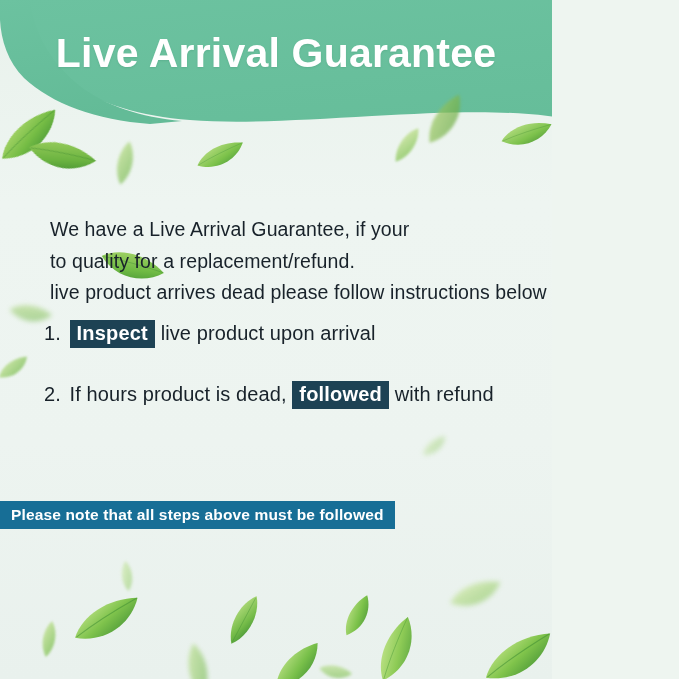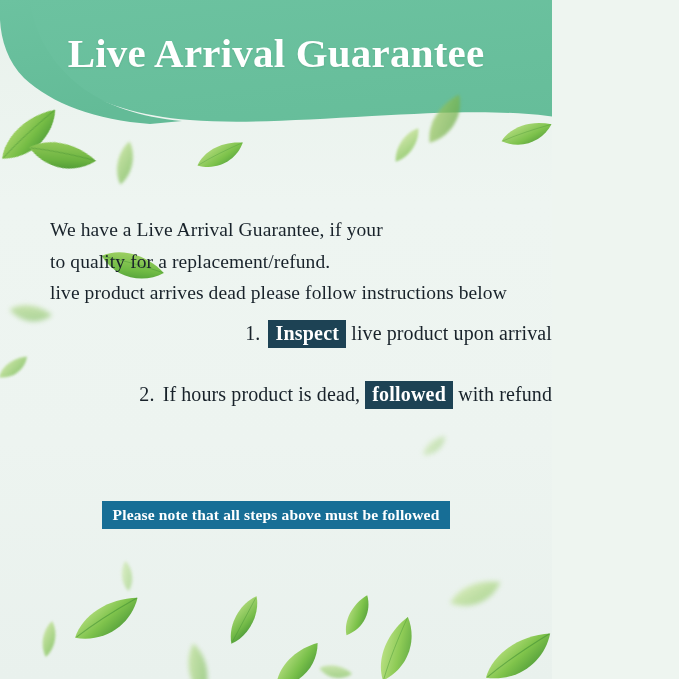--- a/index.html
+++ b/index.html
@@ -11,21 +11,20 @@
     position:relative;
   }
 
   
   #poster {
     position:relative;
     width:552px;
     height:679px;
     background:#4d7c0f;
     overflow:hidden;
-    font-family:Liberation Serif, serif;
   }
 
   
   .wash {
     position:absolute; inset:0;
     background:linear-gradient(180deg,#e9f2ec 0%,#eef5f1 30%,#edf4f0 65%,#e9f1ed 100%);
     pointer-events:none;
   }
 
   
@@ -56,47 +55,48 @@
     text-align:left;
     color:#18222a;
     font-size:19.5px;
     line-height:1.62;
     letter-spacing:.1px;
   }
   .intro div { white-space:nowrap; }
 
   .steps { position:absolute; left:0; right:0; top:320px; }
   .step {
-    text-align:right;
+    text-align:left;
     color:#18222a;
     font-size:20px;
     line-height:1;
     letter-spacing:.1px;
     margin-bottom:33px;
     white-space:nowrap;
+    margin-left:44px;
   }
   .step .num { margin-right:3px; }
   .hl {
     display:inline-block;
     background:#1d4254;
     color:#ffffff;
     font-weight:bold;
     padding:3px 7px 5px 7px;
     line-height:1;
     vertical-align:baseline;
     letter-spacing:.2px;
   }
 
   
   .note {
     position:absolute;
     left:0; right:0;
     top:501px;
     display:flex;
-    flex-direction:column;
+    flex-direction:row;
     align-items:center;
     gap:7px;
     z-index:5;
   }
   .note-line {
     background:#176e96;
     color:#ffffff;
     font-size:15.5px;
     font-weight:bold;
     letter-spacing:.15px;

